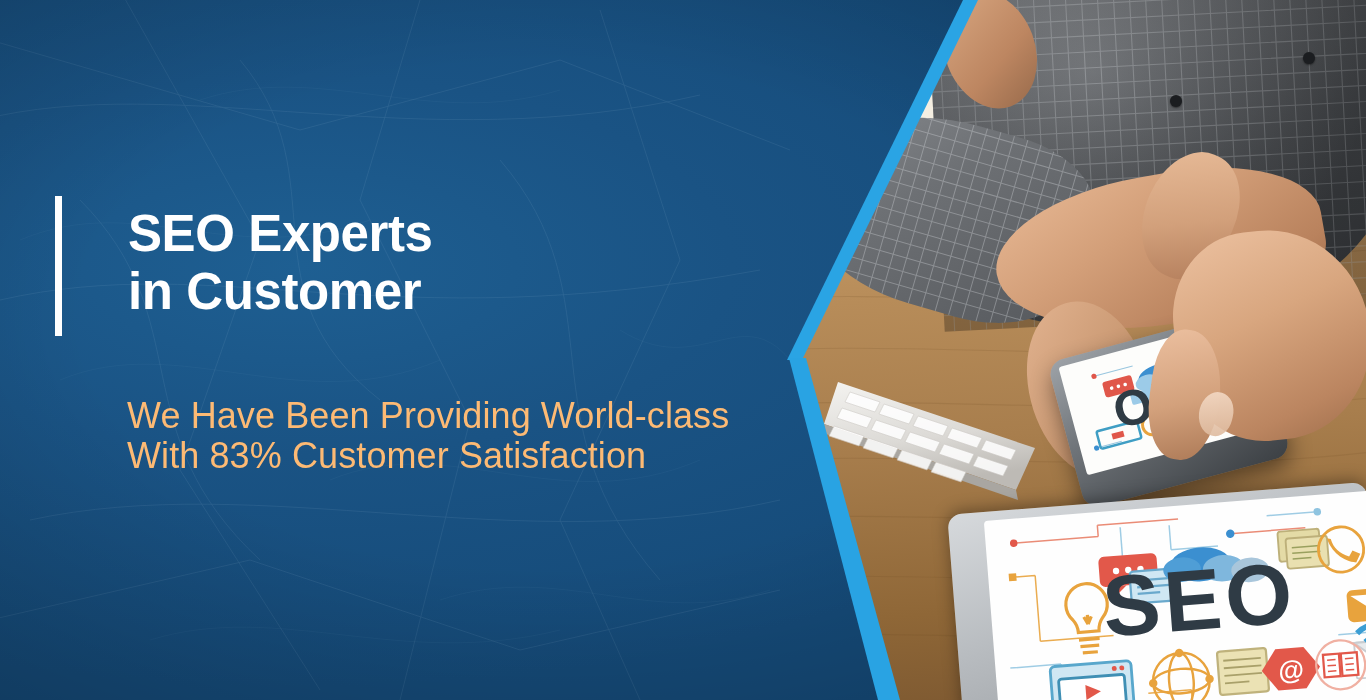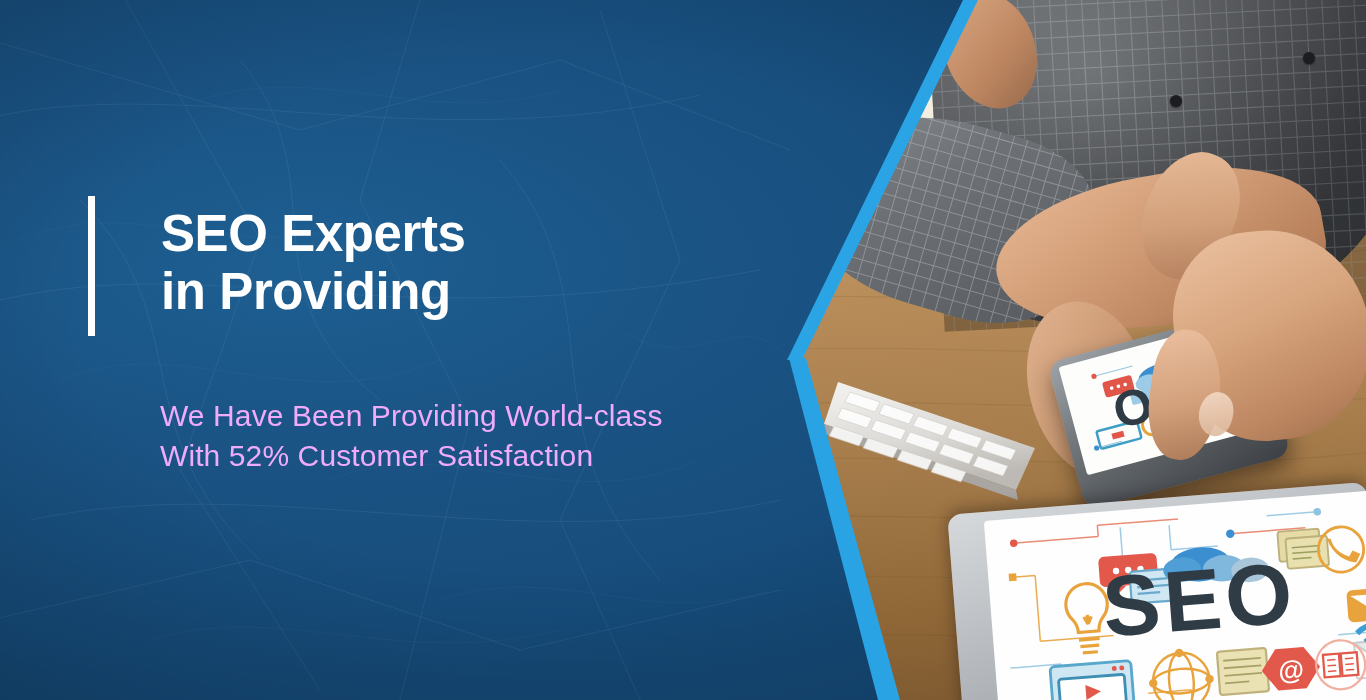--- a/index.html
+++ b/index.html
@@ -166,35 +166,35 @@
     clip-path:polygon(963px 0, 978px 0, 802px 360px, 787px 360px);
     background:#2aa4e4;
   }
   .stripe-bottom {
     position:absolute; top:0; left:0; width:1366px; height:700px;
     clip-path:polygon(789px 358px, 806px 358px, 900px 700px, 878px 700px);
     background:#29a3e3;
   }
 
   
-  .text-wrap { position:absolute; left:0; top:0; width:800px; height:700px;margin-left:33px; }
+  .text-wrap { position:absolute; left:0; top:0; width:800px; height:700px; }
   .accent-bar {
     position:absolute; left:55px; top:196px; width:7px; height:140px;
     background:#ffffff;
   }
   .headline {
     position:absolute; left:128px; top:205px; width:640px;
     color:#ffffff; font-weight:bold;
     font-size:51px; line-height:58px; letter-spacing:-0.4px;
   }
   .headline span { display:block; }
   .subhead {
     position:absolute; left:127px; top:396px; width:660px;
-    color:#f0abfc; font-weight:400;
-    font-size:30px; line-height:40px; letter-spacing:.1px;
+    color:#fdba74; font-weight:400;
+    font-size:36px; line-height:40px; letter-spacing:.1px;
   }
   .subhead span { display:block; }
 </style>
 </head>
 <body>
 
 <div class="banner">
 
   <div class="bg-blue"></div>
   <svg class="bg-scratches" viewBox="0 0 1366 700" preserveAspectRatio="none">
@@ -471,21 +471,21 @@
     </div>
   </div>
 
   <div class="stripe-top"></div>
   <div class="stripe-bottom"></div>
 
   <div class="text-wrap">
     <div class="accent-bar"></div>
     <h1 class="headline">
       <span>SEO Experts</span>
-      <span>in Providing</span>
+      <span>in Customer</span>
     </h1>
     <p class="subhead">
       <span>We Have Been Providing World-class</span>
-      <span>With 52% Customer Satisfaction</span>
+      <span>With 83% Customer Satisfaction</span>
     </p>
   </div>
 
 </div>
 
 </body></html>

